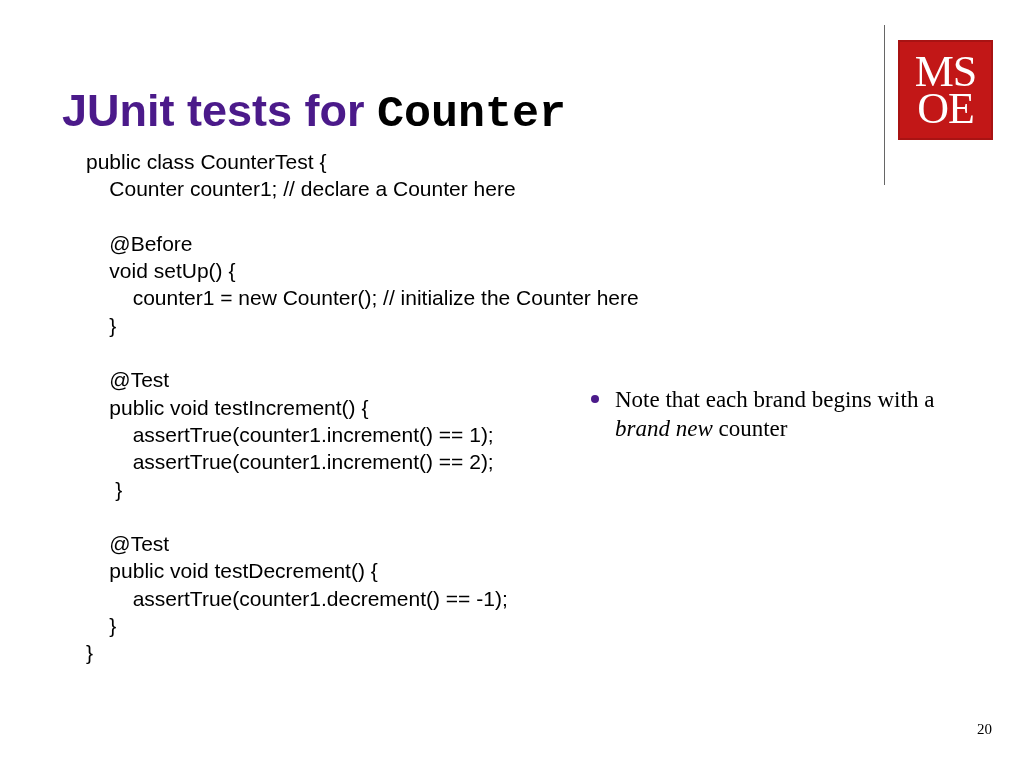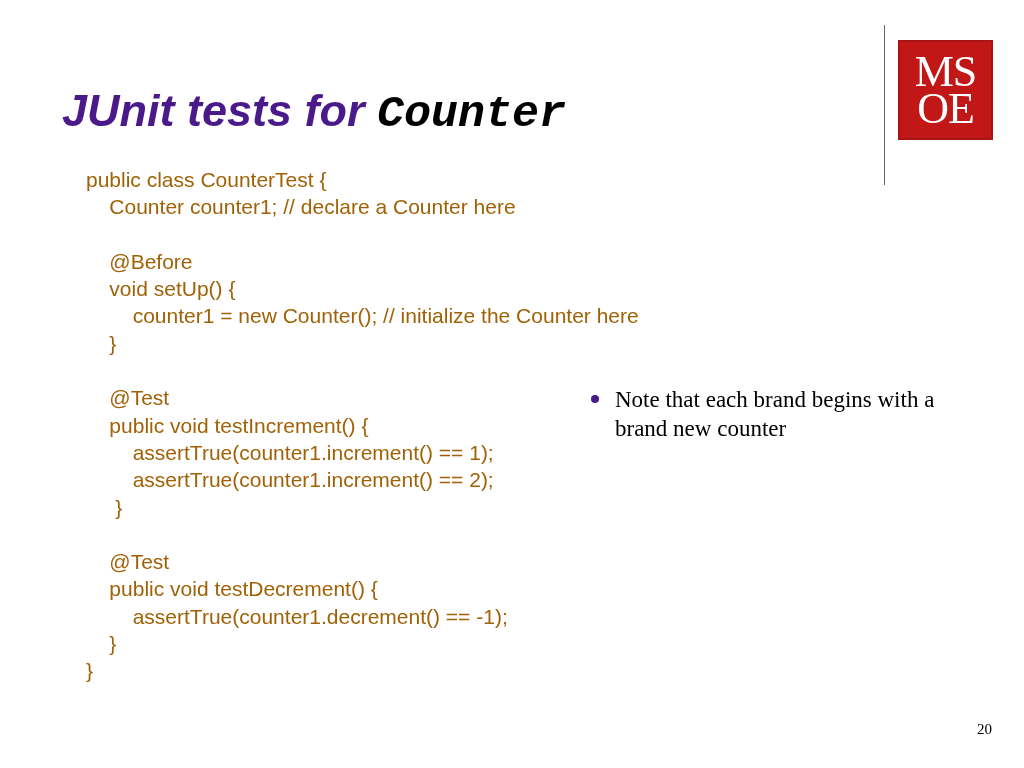--- a/index.html
+++ b/index.html
@@ -17,39 +17,38 @@
     width: 1024px;
     height: 768px;
   }
   .title {
     position: absolute;
     top: 85px;
     left: 62px;
     font-size: 45px;
     font-weight: bold;
     font-family: Arial, sans-serif;
-    font-style: italic;
   }
   .title .purple {
     color: #4b1a8a;
   }
   .title .mono {
     color: #000;
     font-family: "Consolas", "Courier New", monospace;
     font-weight: bold;
   }
   .code {
     position: absolute;
-    top: 166px;
+    top: 148px;
     left: 86px;
     width: 580px;
     font-family: "Trebuchet MS", "Segoe UI", sans-serif;
     font-size: 21px;
     line-height: 1.3;
-    color: #a16207;
+    color: #000000;
     white-space: pre;
   }
   .notes {
     position: absolute;
     top: 386px;
     left: 585px;
     width: 370px;
     font-family: "Times New Roman", serif;
     font-size: 23px;
     line-height: 1.25;
@@ -69,20 +68,21 @@
     content: "";
     position: absolute;
     left: 6px;
     top: 9px;
     width: 8px;
     height: 8px;
     background: #4b1a8a;
     border-radius: 50%;
   }
   .notes .ital {
+    font-style: italic;
     margin-top: 7px;
   }
   .divider {
     position: absolute;
     top: 25px;
     left: 884px;
     width: 0;
     height: 160px;
     border-left: 1px solid #666;
   }

